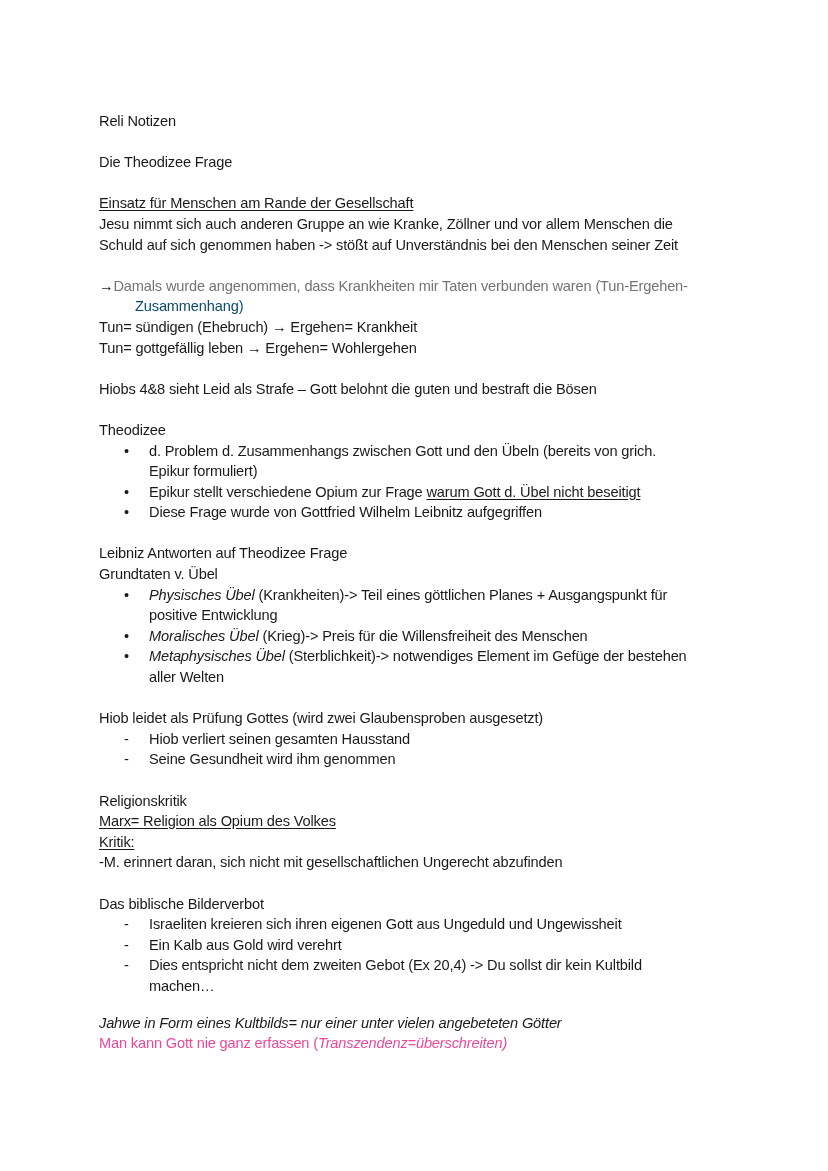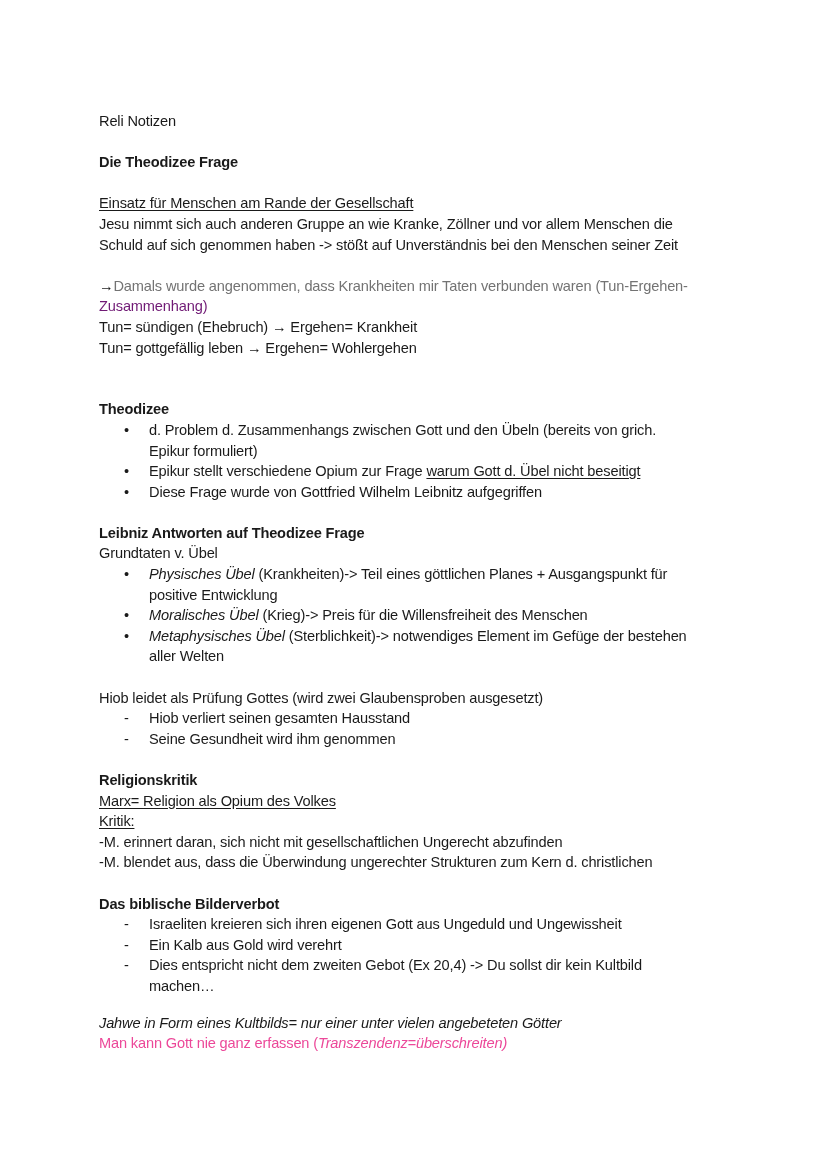--- a/index.html
+++ b/index.html
@@ -7,21 +7,21 @@
     width: 828px; height: 1171px; overflow: hidden; position: relative;
     font-family: "Liberation Sans", "DejaVu Sans", sans-serif;
     color: #1a1a1a;
   }
   .page {
     position: absolute; left: 99px; top: 111px; width: 640px;
     font-size: 14.6px; line-height: 20.6px; letter-spacing: -0.15px;
   }
   .line { white-space: nowrap; min-height: 20.6px; }
   .gap { height: 20.6px; }
-  .b { font-weight: bold; }
+  .b { font-weight: normal; }
   .u { text-decoration: underline; text-underline-offset: 2px; }
   .i { font-style: italic; margin-top: 16px; }
   .green { color: #1aa854; }
   .bul { position: relative; padding-left: 50px; }
   .bul .mk { position: absolute; left: 25px; top: 0; }
   .arrow { color: #1a1a1a; }
 </style>
 </head>
 <body>
 
@@ -30,24 +30,25 @@
   <div class="line">Reli Notizen</div>
   <div class="gap"></div>
 
   <div class="line b">Die Theodizee Frage</div>
   <div class="gap"></div>
   <div class="line u">Einsatz für Menschen am Rande der Gesellschaft</div>
   <div class="line">Jesu nimmt sich auch anderen Gruppe an wie Kranke, Zöllner und vor allem Menschen die</div>
   <div class="line">Schuld auf sich genommen haben -&gt; stößt auf Unverständnis bei den Menschen seiner Zeit</div>
   <div class="gap"></div>
   <div class="line"><span class="arrow">→</span><span class="green" style="color: #737373; text-align: center;">Damals wurde angenommen, dass Krankheiten mir Taten verbunden waren (Tun-Ergehen-</span></div>
-  <div class="line green" style="color: #701a75;">Zusammenhang)</div>
+  <div class="line green" style="color: #0c4a6e; margin-left: 36px;">Zusammenhang)</div>
   <div class="line"><span>Tun= sündigen (Ehebruch) </span><span>→</span><span> Ergehen= Krankheit</span></div>
   <div class="line"><span>Tun= gottgefällig leben </span><span>→</span><span> Ergehen= Wohlergehen</span></div>
   <div class="gap"></div>
+  <div class="line">Hiobs 4&amp;8 sieht Leid als Strafe – Gott belohnt die guten und bestraft die Bösen</div>
   <div class="gap"></div>
 
   <div class="line b">Theodizee</div>
   <div>
     <div class="line bul"><span class="mk">•</span><span>d. Problem d. Zusammenhangs zwischen Gott und den Übeln (bereits von grich.</span></div>
     <div class="line bul"><span>Epikur formuliert)</span></div>
   </div>
   <div class="line bul"><span class="mk">•</span><span>Epikur stellt verschiedene Opium zur Frage </span><span class="u">warum Gott d. Übel nicht beseitigt</span></div>
   <div class="line bul"><span class="mk">•</span><span>Diese Frage wurde von Gottfried Wilhelm Leibnitz aufgegriffen</span></div>
   <div class="gap"></div>
@@ -67,21 +68,20 @@
 
   <div class="line">Hiob leidet als Prüfung Gottes (wird zwei Glaubensproben ausgesetzt)</div>
   <div class="line bul"><span class="mk">-</span><span>Hiob verliert seinen gesamten Hausstand</span></div>
   <div class="line bul"><span class="mk">-</span><span>Seine Gesundheit wird ihm genommen</span></div>
   <div class="gap"></div>
 
   <div class="line b">Religionskritik</div>
   <div class="line u"><span>Marx= Religion als Opium des Volkes</span></div>
   <div class="line u"><span>Kritik:</span></div>
   <div class="line">-M. erinnert daran, sich nicht mit gesellschaftlichen Ungerecht abzufinden</div>
-  <div class="line">-M. blendet aus, dass die Überwindung ungerechter Strukturen zum Kern d. christlichen</div>
   <div class="gap"></div>
 
   <div class="line b">Das biblische Bilderverbot</div>
   <div class="line bul"><span class="mk">-</span><span>Israeliten kreieren sich ihren eigenen Gott aus Ungeduld und Ungewissheit</span></div>
   <div class="line bul"><span class="mk">-</span><span>Ein Kalb aus Gold wird verehrt</span></div>
   <div>
     <div class="line bul"><span class="mk">-</span><span>Dies entspricht nicht dem zweiten Gebot (Ex 20,4) -&gt; Du sollst dir kein Kultbild</span></div>
     <div class="line bul"><span>machen…</span></div>
   </div>
   <div class="line i">Jahwe in Form eines Kultbilds= nur einer unter vielen angebeteten Götter</div>

